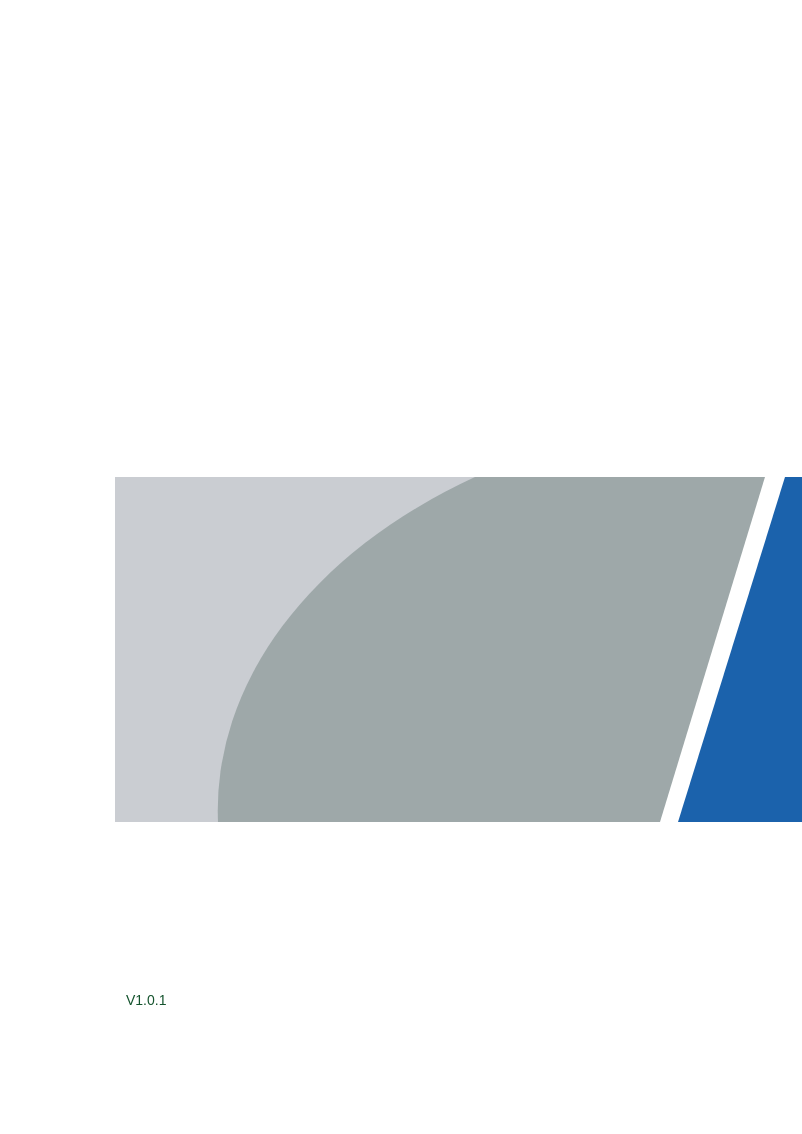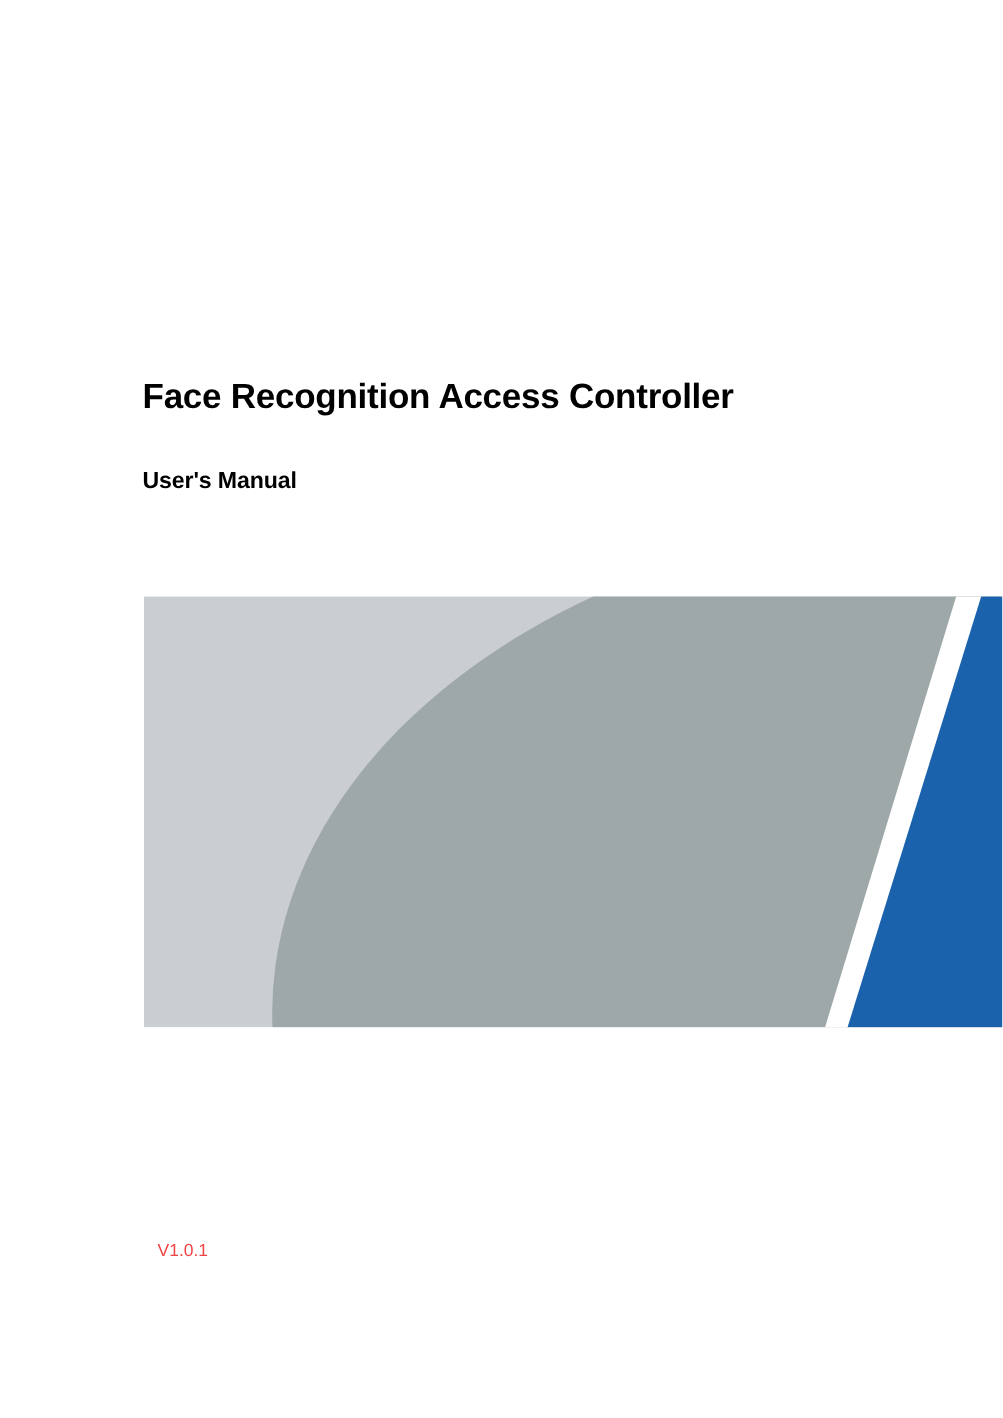--- a/index.html
+++ b/index.html
@@ -72,34 +72,30 @@
   .version-block {
     position: absolute;
     left: 126px;
     top: 992px;
   }
 
   .version-text {
     font-size: 14px;
     font-weight: normal;
     line-height: 1.2;
-    color: #ef4444;
+    color: #14532d;
     margin: 0;
     white-space: nowrap;
   }
 </style>
 </head>
 <body>
 
 <div class="page">
 
-  <div class="title-block">
-    <h1 class="doc-title">Face Recognition Access Controller</h1>
-    <h2 class="doc-subtitle">User's Manual</h2>
-  </div>
 
   <div class="cover-banner">
     <svg viewBox="0 0 687 345" preserveAspectRatio="none">
       <defs>
         <clipPath id="bannerClip">
           <rect x="0" y="0" width="687" height="345"></rect>
         </clipPath>
       </defs>
 
       <g clip-path="url(#bannerClip)">

